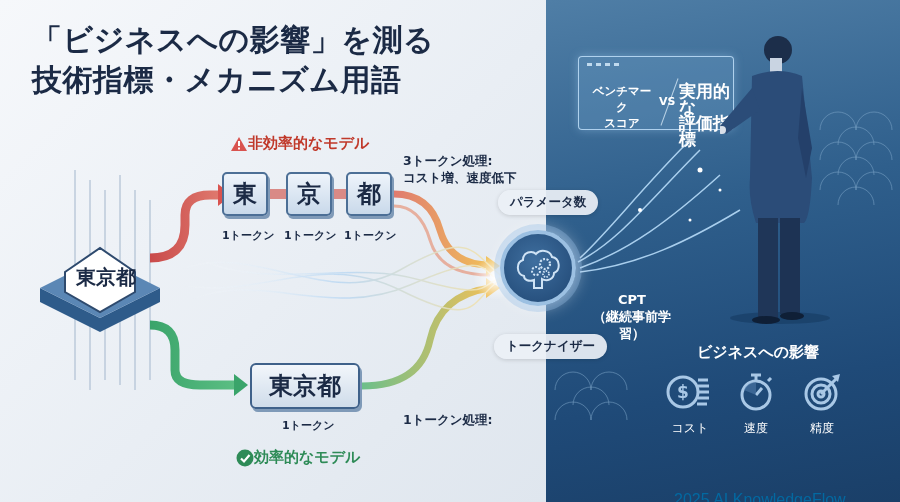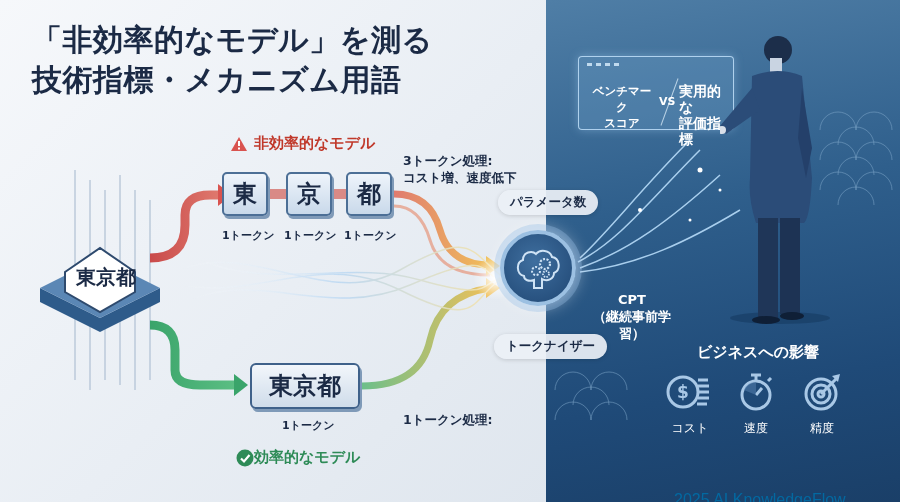--- a/index.html
+++ b/index.html
@@ -28,27 +28,27 @@
     background: radial-gradient(circle at 45% 40%, #3f6f9f, #1f4673); border: 4px solid #9cc0e2;
     box-shadow: 0 0 0 6px rgba(150,190,230,0.35), 0 0 18px rgba(255,255,255,0.6);
     display: flex; align-items: center; justify-content: center; }
   .panel { position: absolute; left: 578px; top: 56px; width: 156px; height: 74px;
     border: 1.5px solid rgba(200,230,255,0.8); border-radius: 4px; background: rgba(120,170,210,0.28);
     box-shadow: 0 0 10px rgba(180,220,255,0.35); }
   .panel-dots { position: absolute; left: 8px; top: 6px; display: flex; gap: 4px; }
   .panel-dots span { width: 5px; height: 3px; background: rgba(220,240,255,0.8); }
   .panel-left { position: absolute; left: 8px; top: 26px; width: 70px; text-align: center; color: #fff; font-size: 11.5px; line-height: 16px; font-weight: bold; }
   .panel-vs { position: absolute; left: 80px; top: 38px; color: #fff; font-size: 11px; font-weight: bold; }
-  .panel-right { position: absolute; left: 100px; top: 26px; width: 54px; color: #fff; font-size: 14px; line-height: 16px; font-weight: bold; }
+  .panel-right { position: absolute; left: 100px; top: 26px; width: 54px; color: #fff; font-size: 17px; line-height: 16px; font-weight: bold; }
   .panel-slash { position: absolute; left: 90px; top: 20px; width: 1px; height: 50px; background: rgba(230,245,255,0.7); transform: rotate(20deg); }
   .white-txt { color: #ffffff; font-weight: bold; }
   .impact-item { position: absolute; width: 60px; text-align: center; }
   .impact-item .lbl { color: #ffffff; font-size: 12px; font-weight: normal; margin-top: 4px; display: block; }
   .footer { position: absolute; left: 674px; top: 491px; color: #0369a1; font-size: 16px; font-family: "Liberation Sans", sans-serif; }
-  .warn { position: absolute; left: 230px; top: 134px; display: flex; align-items: center; gap: 6px; color: #c0392b; font-size: 15px; font-weight: bold; }
+  .warn { position: absolute; left: 230px; top: 134px; display: flex; align-items: center; gap: 0; color: #c0392b; font-size: 15px; font-weight: bold; }
   .ok { position: absolute; left: 236px; top: 448px; display: flex; align-items: center; color: #2e8b57; font-size: 15px; font-weight: bold; }
 </style>
 </head>
 <body>
 
 <div class="stage">
   <div class="left-bg"></div>
   <div class="right-bg"></div>
 
   <svg class="abs" style="left:0;top:0" width="900" height="502">
@@ -126,21 +126,21 @@
         <circle cx="720" cy="190" r="1.5"></circle>
     </g>
 
     <g fill="none" stroke="#7ea6c9" stroke-width="1" opacity="0.55">
       <path d="M555 390 a18 18 0 0 1 36 0 M591 390 a18 18 0 0 1 36 0 M573 405 a18 18 0 0 1 36 0 M555 420 a18 18 0 0 1 36 0 M591 420 a18 18 0 0 1 36 0"></path>
       <path d="M820 130 a18 18 0 0 1 36 0 M856 130 a18 18 0 0 1 36 0 M838 145 a18 18 0 0 1 36 0 M820 160 a18 18 0 0 1 36 0 M856 160 a18 18 0 0 1 36 0 M838 175 a18 18 0 0 1 36 0 M820 190 a18 18 0 0 1 36 0 M856 190 a18 18 0 0 1 36 0 M838 205 a18 18 0 0 1 36 0"></path>
     </g>
   </svg>
 
   <div class="title">
-    <div>「非効率的なモデル」を測る</div>
+    <div>「ビジネスへの影響」を測る</div>
     <div>技術指標・メカニズム用語</div>
   </div>
 
   <svg class="abs" style="left:35px;top:230px" width="130" height="110">
     <polygon points="5,58 65,88 125,58 125,72 65,102 5,72" fill="#2e5b8a"></polygon>
     <polygon points="5,58 65,28 125,58 65,88" fill="#5b87b5"></polygon>
     <polygon points="30,42 65,18 100,42 100,62 65,82 30,62" fill="#ffffff" stroke="#2e4a6e" stroke-width="2"></polygon>
   </svg>
   <div class="abs lbl-dark" style="left:76px;top:264px;font-size:20px;">東京都</div>
 

